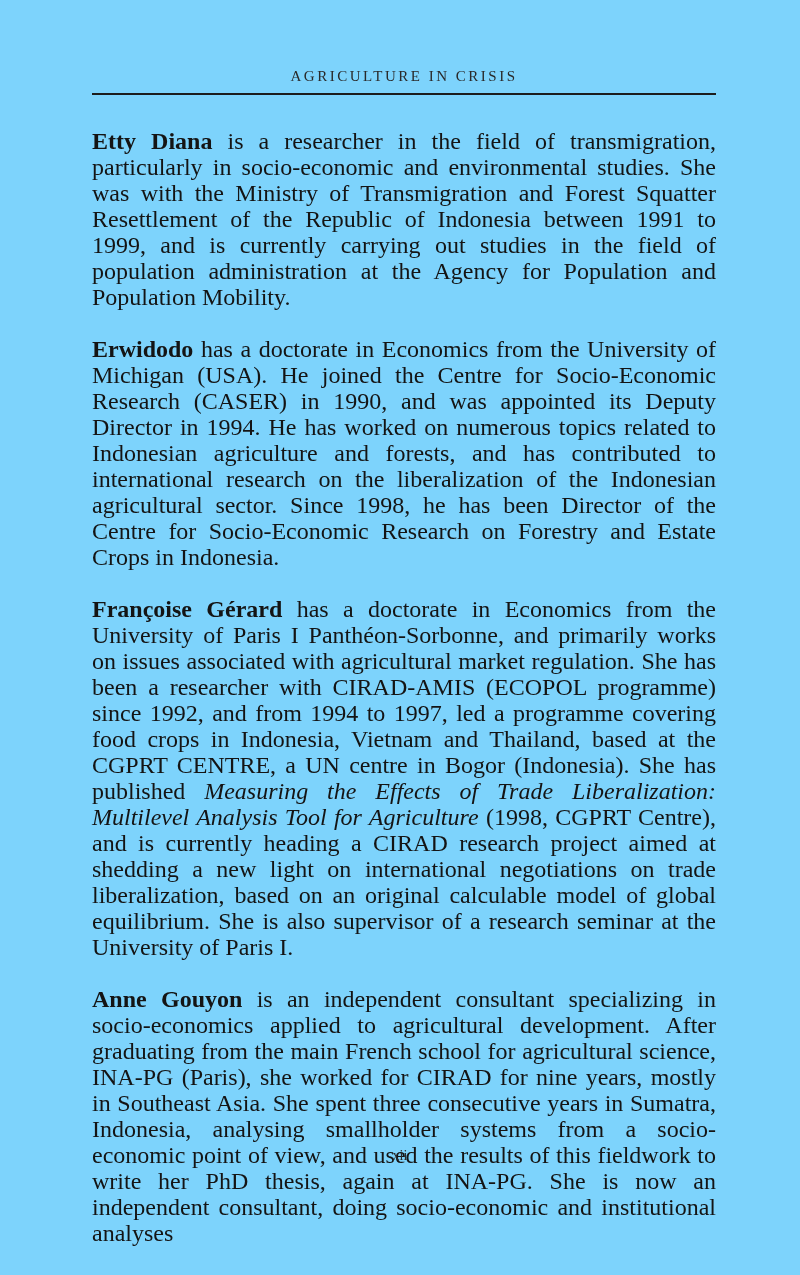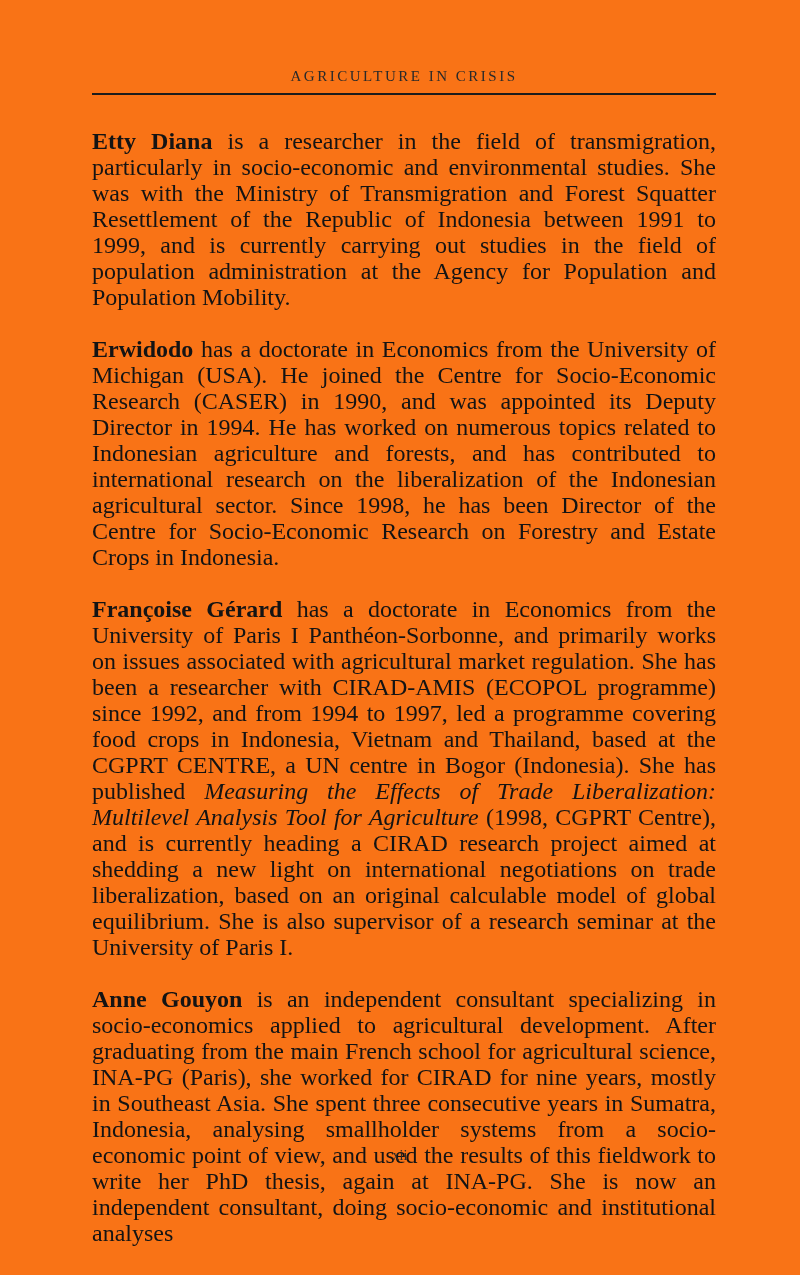--- a/index.html
+++ b/index.html
@@ -4,21 +4,21 @@
 <style>
   html, body {
     margin: 0;
     padding: 0;
     background: #ffffff;
   }
   .page {
     position: relative;
     width: 800px;
     height: 1275px;
-    background: #f97316;
+    background: #7dd3fc;
     font-family: "Liberation Serif", serif;
     color: #161616;
     overflow: hidden;
     box-sizing: border-box;
   }
   .content {
     position: absolute;
     left: 92px;
     top: 0;
     width: 624px;

